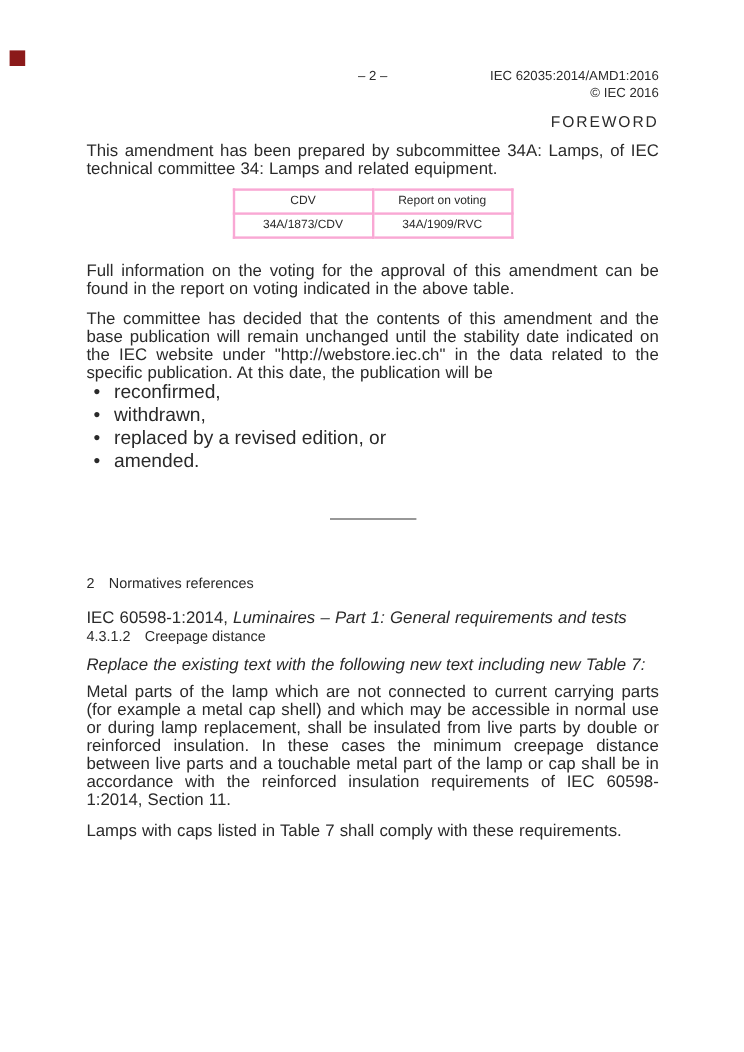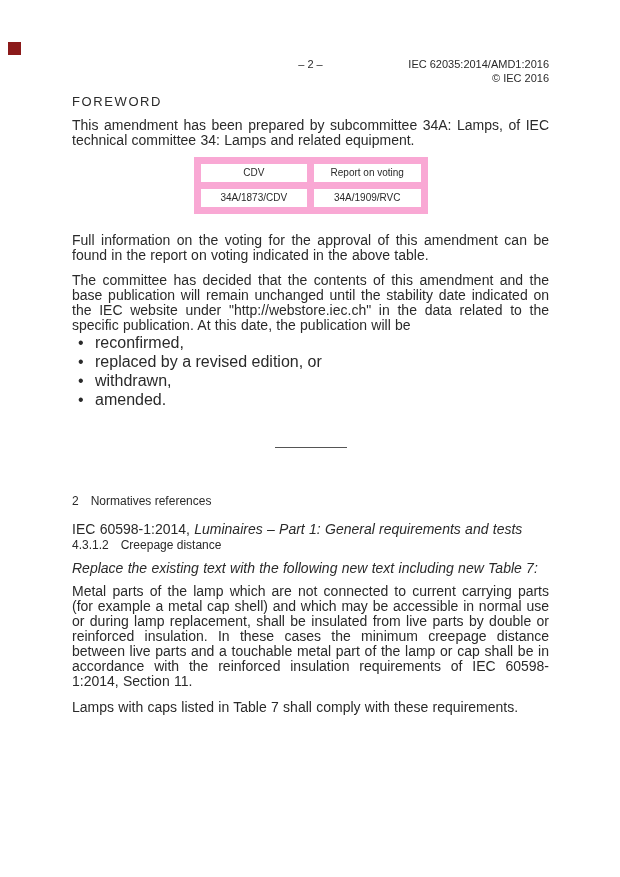--- a/index.html
+++ b/index.html
@@ -14,40 +14,40 @@
   }
   .red-marker{position:absolute;left:8px;top:42px;width:13px;height:13px;background:#8b1a1a;}
   .content{position:absolute;left:72px;top:57px;width:477px;}
 
   .header{position:relative;height:28px;font-size:11px;line-height:14px;}
   .page-num{position:absolute;left:0;right:0;top:0;text-align:center;}
   .header-right{position:absolute;right:0;top:0;text-align:right;}
 
   .foreword-title{
     font-size:13px;font-weight:400;letter-spacing:1.6px;
-    text-align:left;margin:9px 0 0 0;line-height:16px;
+    text-align:right;margin:9px 0 0 0;line-height:16px;
   }
 
   .para{
     font-size:14px;line-height:15px;margin:0;
     text-align:justify;word-spacing:0.4px;
   }
   .italic{font-style:italic;}
   .para.italic{text-align:left;}
 
   .mt8{margin-top:8px;}  .mt10{margin-top:10px;}
   .mt11{margin-top:11px;} .mt13{margin-top:13px;} .mt17{margin-top:17px;}
   .mt19{margin-top:19px;}
 
   .voting-table{
     border-collapse:collapse;margin:9px auto 0 auto;width:234px;
     table-layout:fixed;
   }
   .voting-table th,.voting-table td{
-    border:7px solid #f9a8d4;font-size:10px;font-weight:400;
+    border:2px solid #f9a8d4;font-size:10px;font-weight:400;
     text-align:center;padding:3px 4px;line-height:12px;width:50%;
   }
 
   .bullets{list-style:none;margin:2px 0 0 0;padding:0;}
   .bullets li{
     position:relative;padding-left:23px;font-size:16px;line-height:15px;
     margin-bottom:4px;text-align:left;
   }
   .bullets li::before{
     content:"\2022";position:absolute;left:6px;top:0;
@@ -94,22 +94,22 @@
         </tr>
       </tbody>
     </table>
 
     <p class="para mt19">Full information on the voting for the approval of this amendment can be found in the report on voting indicated in the above table.</p>
 
     <p class="para mt10">The committee has decided that the contents of this amendment and the base publication will remain unchanged until the stability date indicated on the IEC website under "http://webstore.iec.ch" in the data related to the specific publication. At this date, the publication will be</p>
 
     <ul class="bullets">
       <li>reconfirmed,</li>
+      <li>withdrawn,</li>
       <li>replaced by a revised edition, or</li>
-      <li>withdrawn,</li>
       <li>amended.</li>
     </ul>
 
     <div class="separator"></div>
 
     <h2 class="sec-heading first">
       <span class="sec-num">2</span><span>Normatives references</span>
     </h2>
 
 

